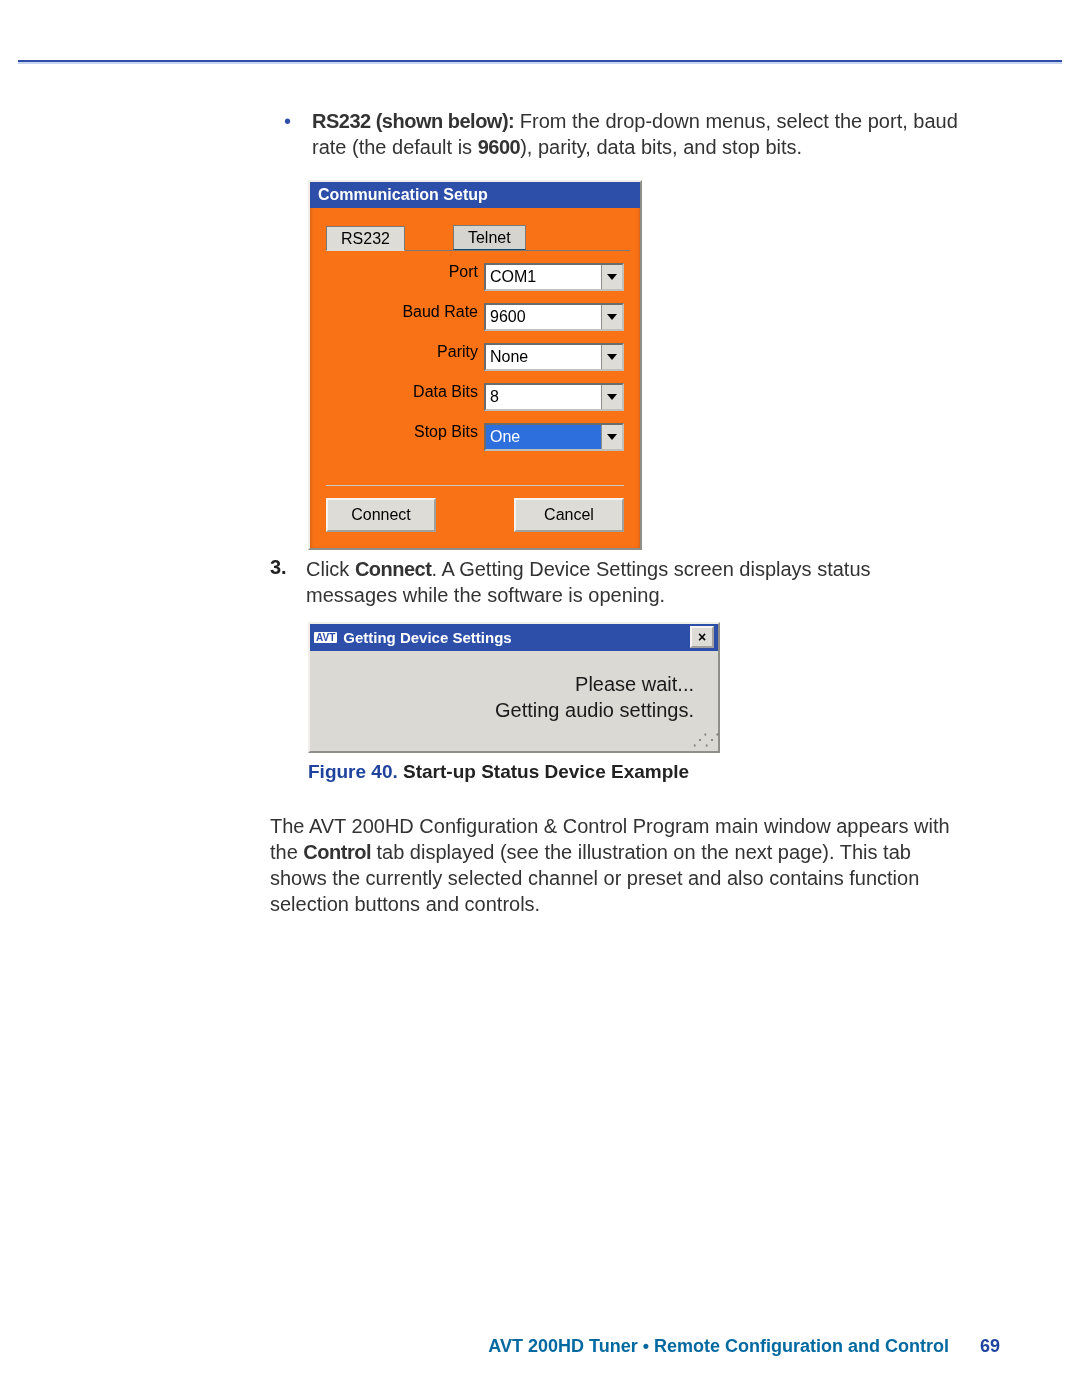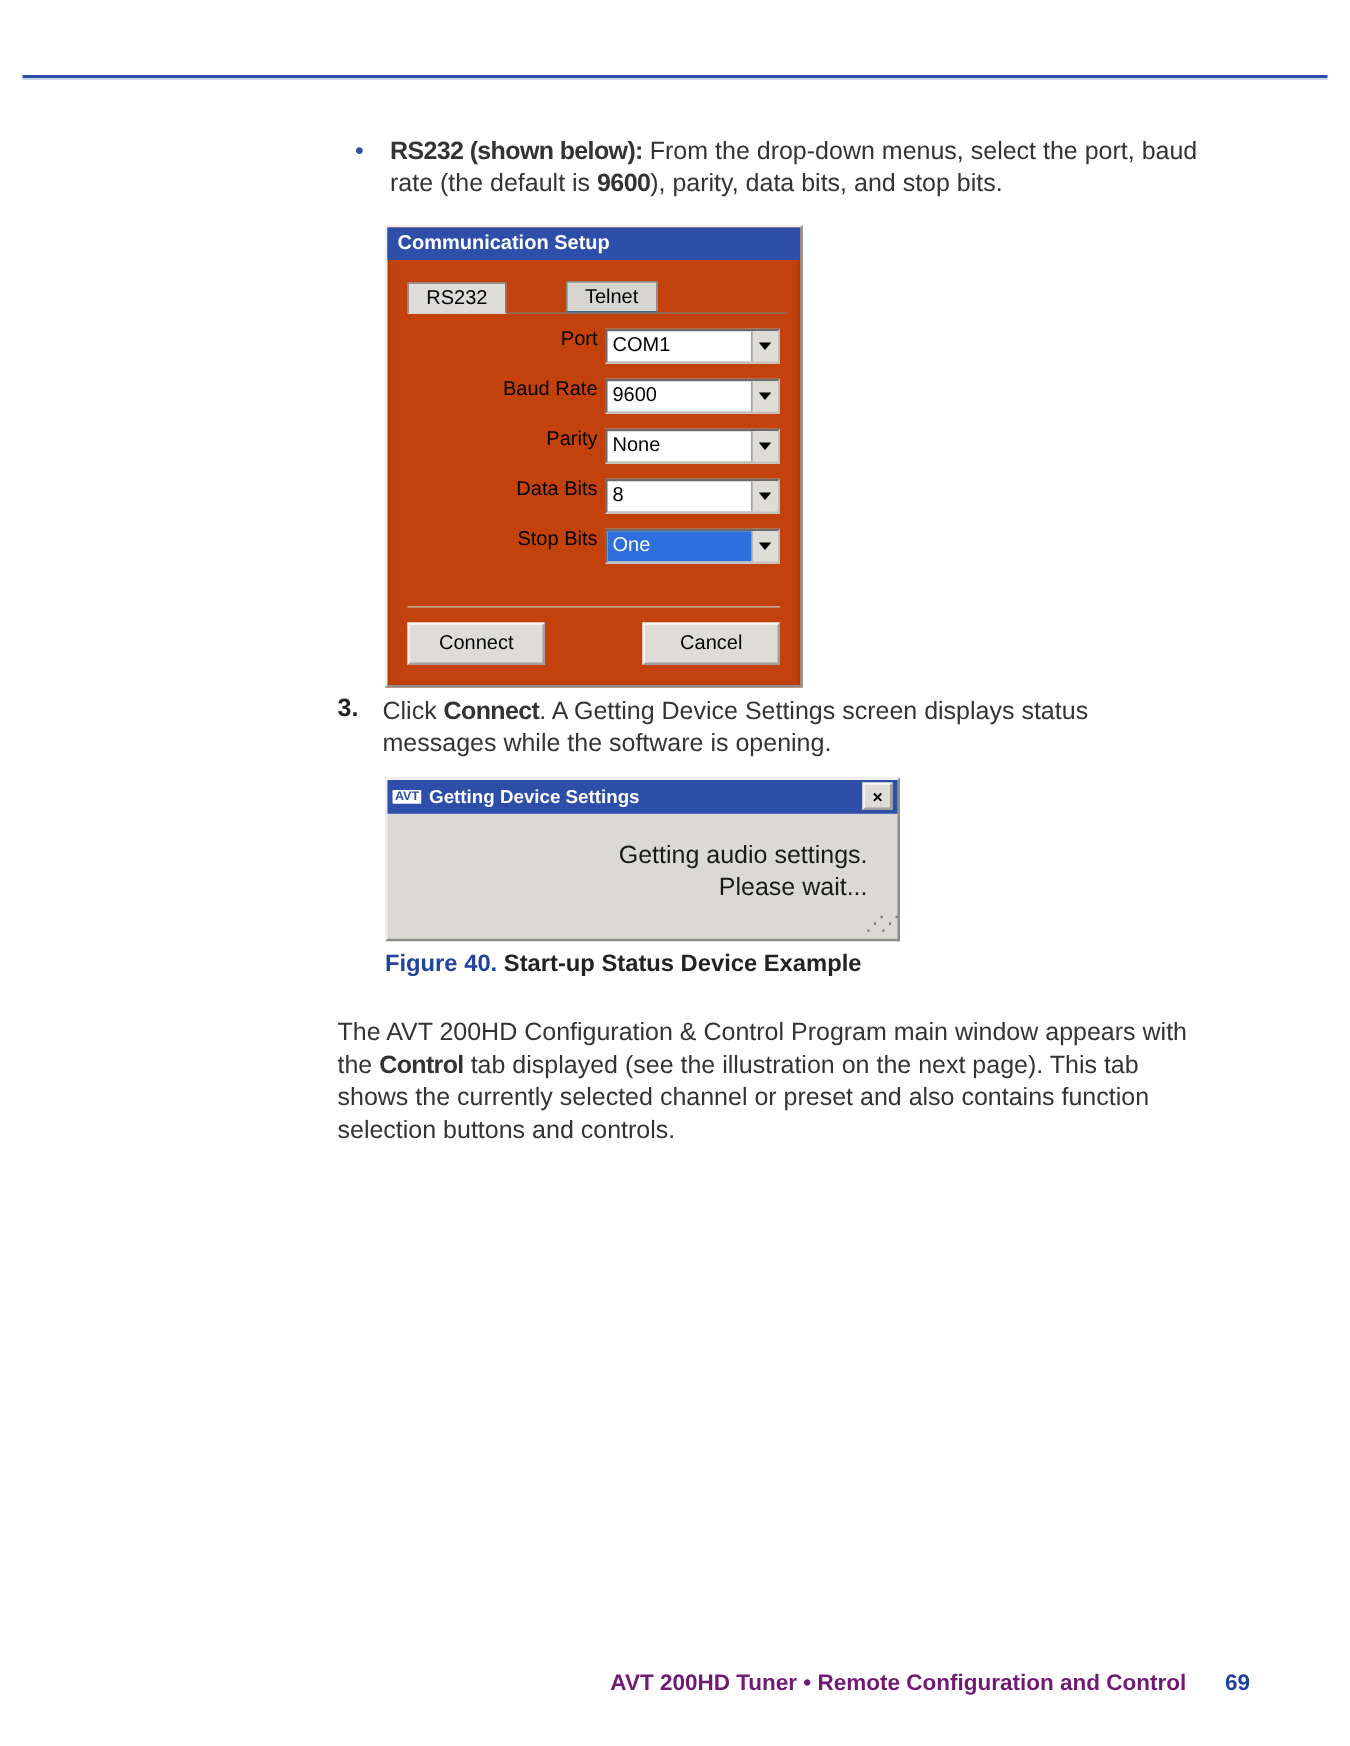--- a/index.html
+++ b/index.html
@@ -31,21 +31,21 @@
     padding-left: 14px;
   }
   .bullet-text { flex: 1; line-height: 26px; }
   .mono { font-family: Liberation Sans, sans-serif; font-weight: 600; letter-spacing: -0.5px; }
   strong { font-weight: 700; }
 
   
   .panel {
     margin: 20px 3px 6px 38px;
     width: 330px;
-    background: #c2410c;
+    background: #f97316;
     border: 2px solid #8f8e89;
     border-top-color: #f0efea;
     border-left-color: #f0efea;
     box-shadow: 0 2px 4px rgba(0,0,0,.25) inset;
     padding-bottom: 16px;
     font-family: Tahoma, Arial, sans-serif;
     font-size: 16px;
     color: #000;
   }
   .panel-title {
@@ -175,21 +175,21 @@
   }
 
   .para { margin: 30px 0 0 0; line-height: 26px; }
 
   .footer {
     position: absolute;
     left: 80px; right: 80px; bottom: 40px;
     text-align: right;
     font-size: 18px;
   }
-  .footer-title { color: #701a75; font-weight: 700; }
+  .footer-title { color: #0369a1; font-weight: 700; }
   .footer-page { color: #20439e; font-weight: 700; margin-left: 26px; }
 </style>
 </head>
 <body>
 
 <div class="top-rule"></div>
 
 <div class="content">
 
   <div class="bullet-block">
@@ -256,22 +256,22 @@
     </div>
   </div>
 
   <div class="dialog">
     <div class="dialog-title">
       <span class="avt-chip">AVT</span>
       <span>Getting Device Settings</span>
       <div class="close-x">×</div>
     </div>
     <div class="dialog-body">
+      <div>Please wait...</div>
       <div>Getting audio settings.</div>
-      <div>Please wait...</div>
     </div>
     <div class="resize-grip">⋰⋰</div>
   </div>
 
   <div class="figcap">
     <span>Figure 40.</span><span class="figcap-black">  Start-up Status Device Example</span>
   </div>
 
   <div class="para">
     <span>The AVT 200HD Configuration &amp; Control Program main window appears with the </span><span class="mono">Control</span><span> tab displayed (see the illustration on the next page). This tab shows the currently selected channel or preset and also contains function selection buttons and controls.</span>

